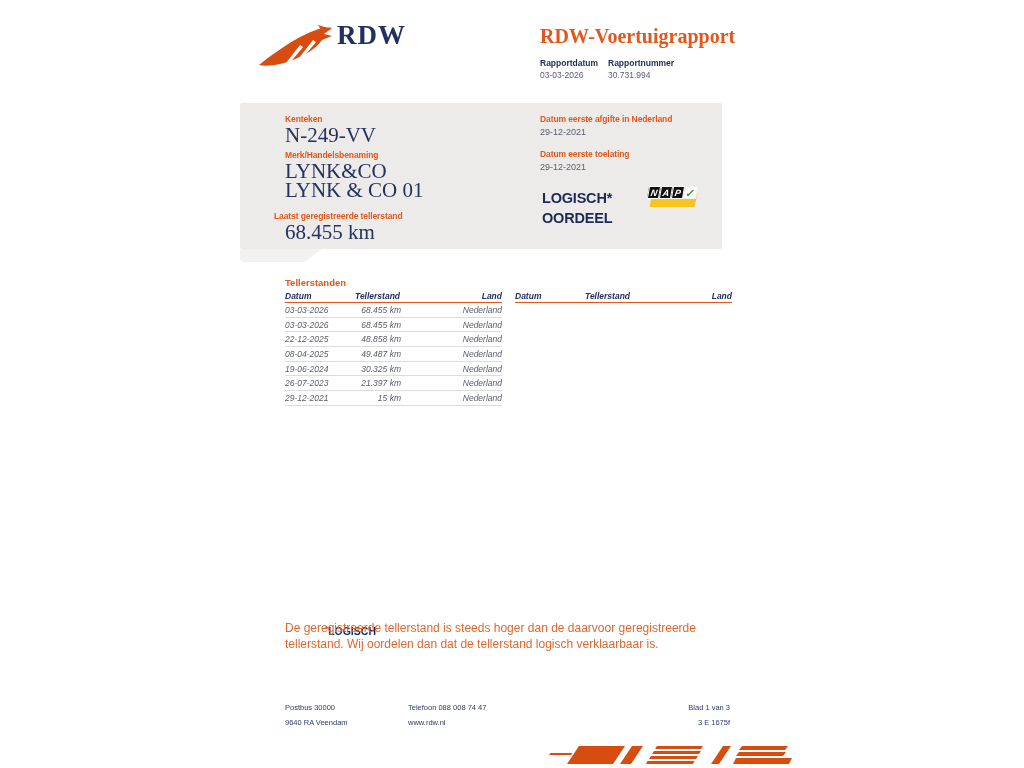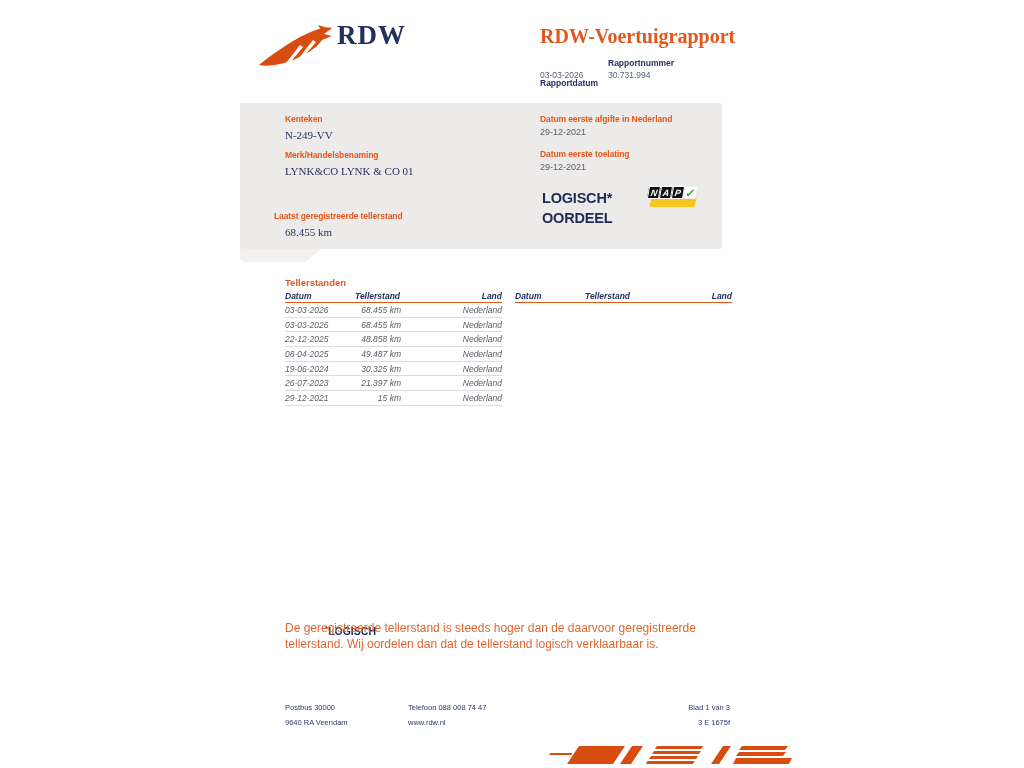--- a/index.html
+++ b/index.html
@@ -14,21 +14,21 @@
   .logo-text { font-family:"Liberation Serif", serif; font-weight:bold; font-size:27px; color:#22305f; letter-spacing:1px; }
   .doc-title { font-family:"Liberation Serif", serif; font-weight:bold; font-size:20px; color:#e2571b; }
   .meta-label { font-size:8.5px; font-weight:bold; color:#22305f; }
   .meta-value { font-size:8.5px; color:#5a6070; }
 
   
   .summary-box { left:240px; top:103px; width:482px; height:146px; background:#edebe9; border-radius:2px; }
   .summary-flap { left:240px; top:249px; width:82px; height:13px; background:#f3f1ef;
     clip-path:polygon(0 0, 100% 0, 79% 100%, 4% 100%, 0 78%); }
   .field-label { font-size:8.5px; font-weight:bold; color:#e2571b; letter-spacing:-0.1px; }
-  .field-value-lg { font-family:"Liberation Serif", serif; font-size:11px; color:#25315f; line-height:19px; }
+  .field-value-lg { font-family:"Liberation Serif", serif; font-size:21px; color:#25315f; line-height:19px; }
   .field-value-sm { font-size:9px; color:#5a6070; }
   .oordeel { font-size:14.5px; line-height:20px; font-weight:bold; color:#1c2a58; letter-spacing:-0.2px; }
 
   
   .nap { width:52px; height:26px; }
   .nap-yellow { position:absolute; left:5px; top:9px; width:45px; height:14px; background:#f6c51e; transform:skewX(-12deg); }
   .nap-tile { position:absolute; top:2px; width:12px; height:13px; background:#111111; transform:skewX(-10deg);
     color:#ffffff; font-size:9px; font-weight:bold; font-style:italic; text-align:center; line-height:13px;
     border:1px solid #ffffff; }
   .nap-check-tile { position:absolute; top:2px; width:13px; height:13px; background:#ffffff; transform:skewX(-10deg);
@@ -62,21 +62,21 @@
 
   <svg class="abs" style="left:258px; top:21px;" width="76" height="46" viewBox="0 0 76 46">
     <path fill="#d84c10" d="M1,44 C16,32 40,15 58,9 C63,7 68,6 74,7 L66,13 C69,14 71,14 74,15 L64,19 C58,28 46,35 30,41 C19,44 8,46 1,44 Z"></path>
     <path fill="#ffffff" d="M28,42 L42,24 L45,26 L31,43 Z"></path>
     <path fill="#ffffff" d="M41,37 L55,19 L58,21 L44,38 Z"></path>
     <path fill="#d84c10" d="M60,4 L73,8 L65,12 Z"></path>
   </svg>
   <div class="abs logo-text" style="left:337px; top:20px;">RDW</div>
 
   <div class="abs doc-title" style="left:540px; top:25px;">RDW-Voertuigrapport</div>
-  <div class="abs meta-label" style="left:540px; top:58px;margin-top:20px;">Rapportdatum</div>
+  <div class="abs meta-label" style="left:540px; top:58px;">Rapportdatum</div>
   <div class="abs meta-label" style="left:608px; top:58px;">Rapportnummer</div>
   <div class="abs meta-value" style="left:540px; top:70px;">03-03-2026</div>
   <div class="abs meta-value" style="left:608px; top:70px;">30.731.994</div>
 
   <div class="abs summary-box"></div>
   <div class="abs summary-flap"></div>
 
   <div class="abs field-label" style="left:285px; top:114px;">Kenteken</div>
   <div class="abs field-value-lg" style="left:285px; top:126px;">N-249-VV</div>
 

